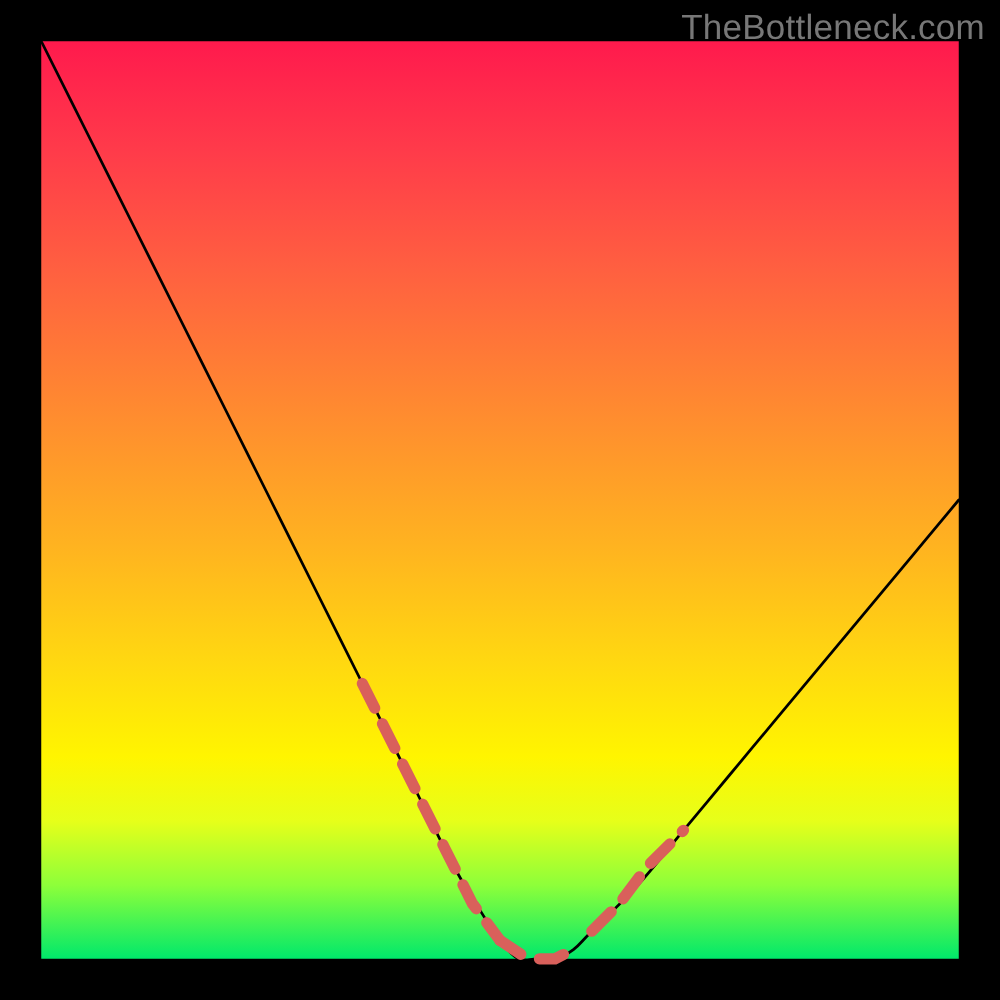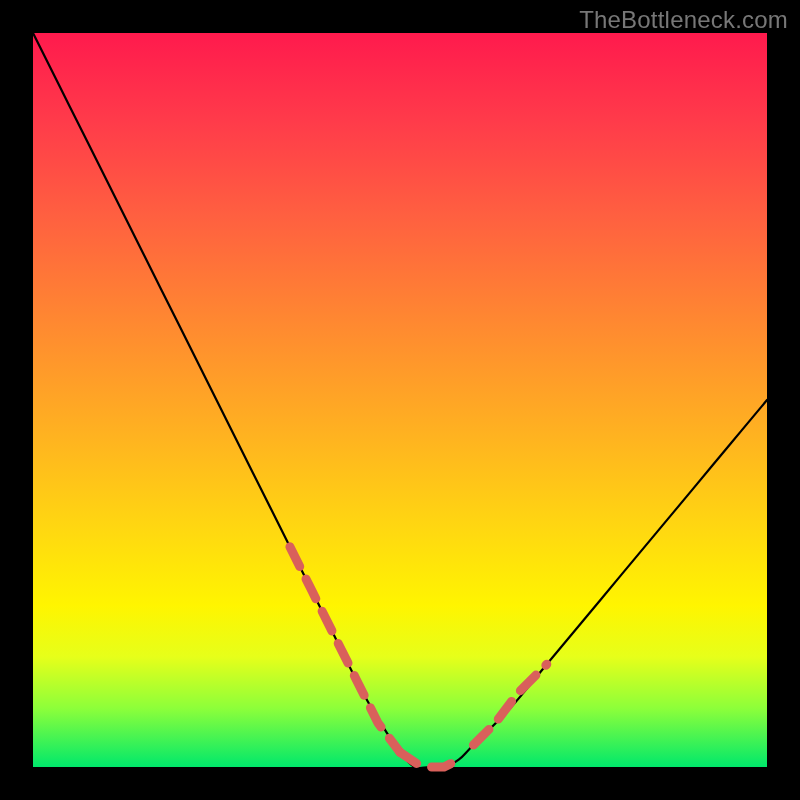--- a/index.html
+++ b/index.html
@@ -38,21 +38,21 @@
       #e6ff1a 85%,
       #8dff3a 92%,
       #00e86b 100%
     );
   }
   .watermark {
     position: absolute;
     top: 6px;
     right: 12px;
     color: #777;
-    font-size: 24px;
+    font-size: 28px;
     font-weight: 500;
     letter-spacing: 0.2px;
     z-index: 10;
   }
   svg.curve {
     position: absolute;
     left: 0;
     top: 0;
     width: 734px;
     height: 734px;

